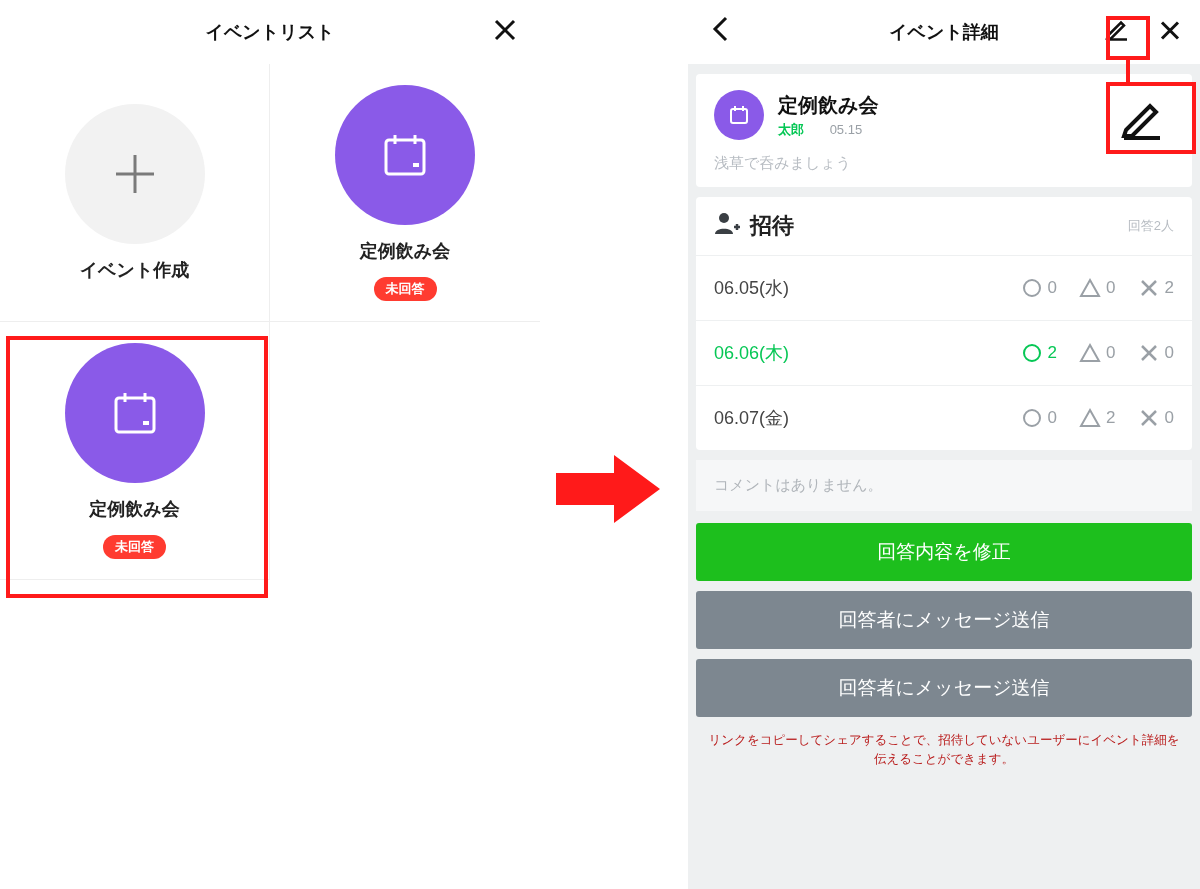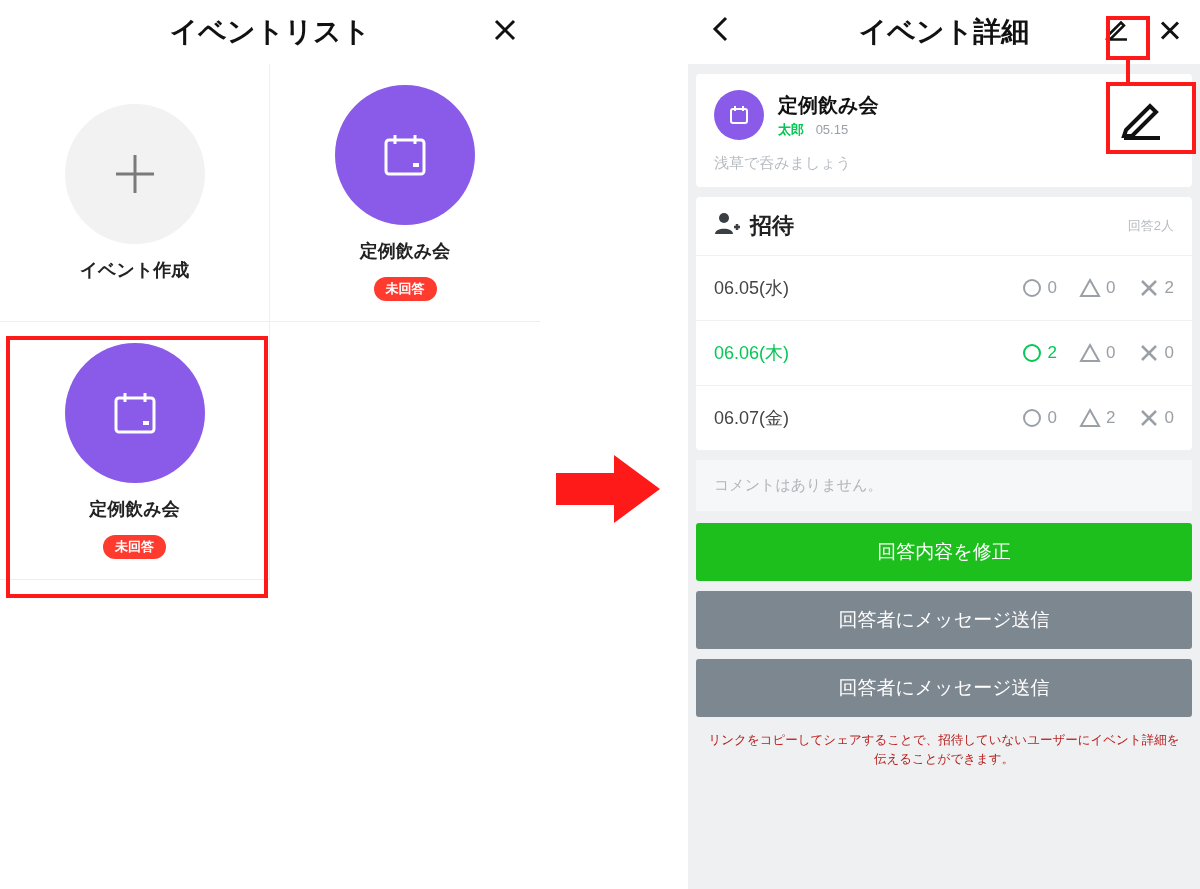--- a/index.html
+++ b/index.html
@@ -18,21 +18,21 @@
     position: absolute;
     left: 0; top: 0;
     width: 540px; height: 889px;
     background: #fff;
   }
   .hdr {
     height: 64px;
     display: flex; align-items: center; justify-content: center;
     position: relative;
   }
-  .hdr-title { font-size: 28px; font-weight: 700; color: #111; }
+  .hdr-title { font-size: 18px; font-weight: 700; color: #111; }
   .hdr .close-x, .hdr .back-chv, .hdr .edit-ico {
     position: absolute; top: 50%; transform: translateY(-50%);
     font-size: 28px; color: #111; cursor: pointer;
   }
   .hdr .close-x { right: 24px; }
   .hdr .back-chv { left: 24px; font-size: 30px; }
 
   .grid2 {
     display: grid;
     grid-template-columns: 1fr 1fr;
@@ -89,21 +89,21 @@
     padding: 16px 18px 14px; position: relative;
   }
   .evhead-row { display: flex; align-items: center; gap: 14px; }
   .mini-circle {
     width: 50px; height: 50px; border-radius: 50%; background: #8a5ae8;
     display:flex; align-items:center; justify-content:center;
   }
   .evtitle { font-size: 20px; font-weight: 700; color: #111; }
   .evmeta { margin-top: 2px; font-size: 13px; }
   .evmeta .author { color: #06c755; font-weight:700; }
-  .evmeta .date { color: #9aa0a6; margin-left: 8px; }
+  .evmeta .date { color: #9aa0a6; margin-left: 22px; }
   .evdesc { margin-top: 14px; font-size: 15px; color: #b7bcc2; }
   .big-edit {
     position: absolute; right: 20px; top: 14px;
     width: 60px; height: 60px; display:flex; align-items:center; justify-content:center;
     cursor:pointer;
   }
 
   .invite-row {
     display:flex; align-items:center; justify-content:space-between;
     padding: 14px 18px; border-bottom: 1px solid #eef0f1;

